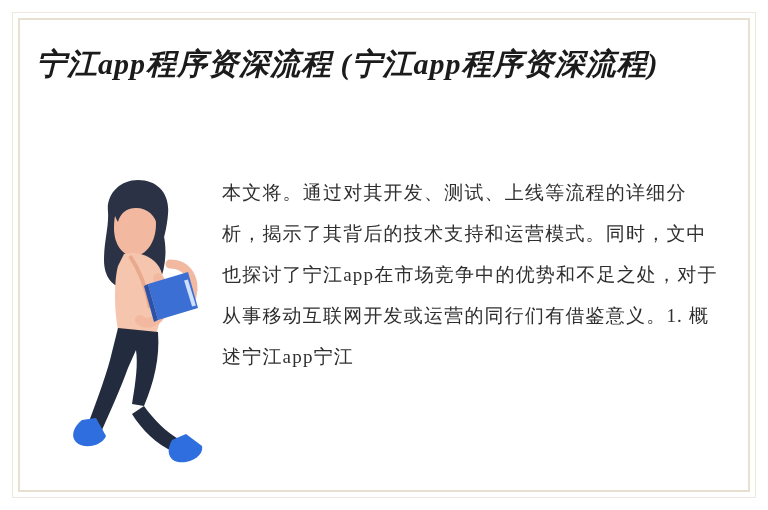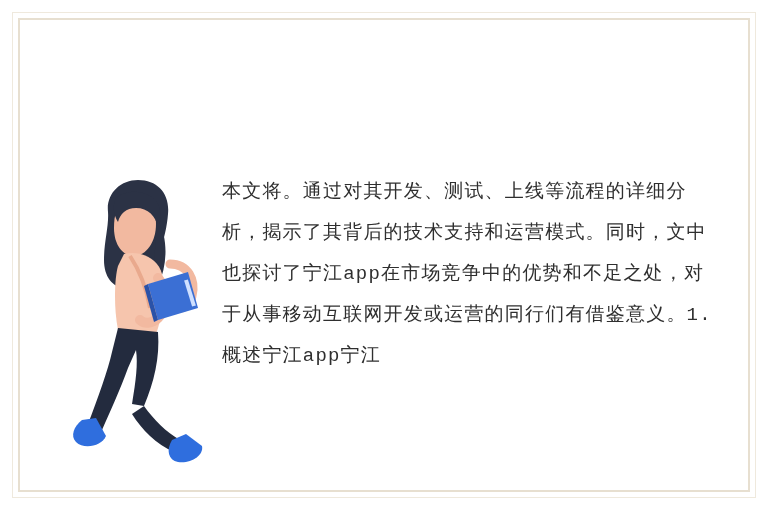--- a/index.html
+++ b/index.html
@@ -48,37 +48,38 @@
     left: 62px;
     top: 168px;
     width: 160px;
     height: 300px;
   }
   .body-text {
     position: absolute;
     left: 222px;
     top: 172px;
     width: 500px;
-    font-family: Liberation Mono, monospace;
+    font-family: Liberation Serif, serif;
     font-size: 19px;
     line-height: 41px;
     letter-spacing: 1.2px;
     color: #2f2f2f;
     overflow: hidden;
     height: 290px;
   }
 </style>
 </head>
 <body>
 
 <div class="page">
 
   <div class="frame"></div>
   <div class="inner"></div>
 
+  <h1 class="title">宁江app程序资深流程 (宁江app程序资深流程)</h1>
 
   <div class="illustration">
     <svg viewBox="0 0 160 300" width="160" height="300" aria-hidden="true">
 
       <path d="M108 96 C126 96 134 112 130 128 C128 138 120 142 113 140 C106 138 105 130 109 126 C113 122 118 124 119 128" fill="none" stroke="#f2b9a0" stroke-width="9" stroke-linecap="round"></path>
 
       <path d="M46 44 C44 26 58 12 76 12 C96 12 108 26 106 46 C105 60 101 76 94 94 C88 110 76 120 64 120 C50 120 42 108 42 92 C42 74 47 58 46 44 Z" fill="#2b3245"></path>
 
       <path d="M62 34 C78 30 94 38 94 56 C94 74 84 88 72 88 C60 88 52 76 52 60 C52 46 55 37 62 34 Z" fill="#f2b9a0"></path>
 

